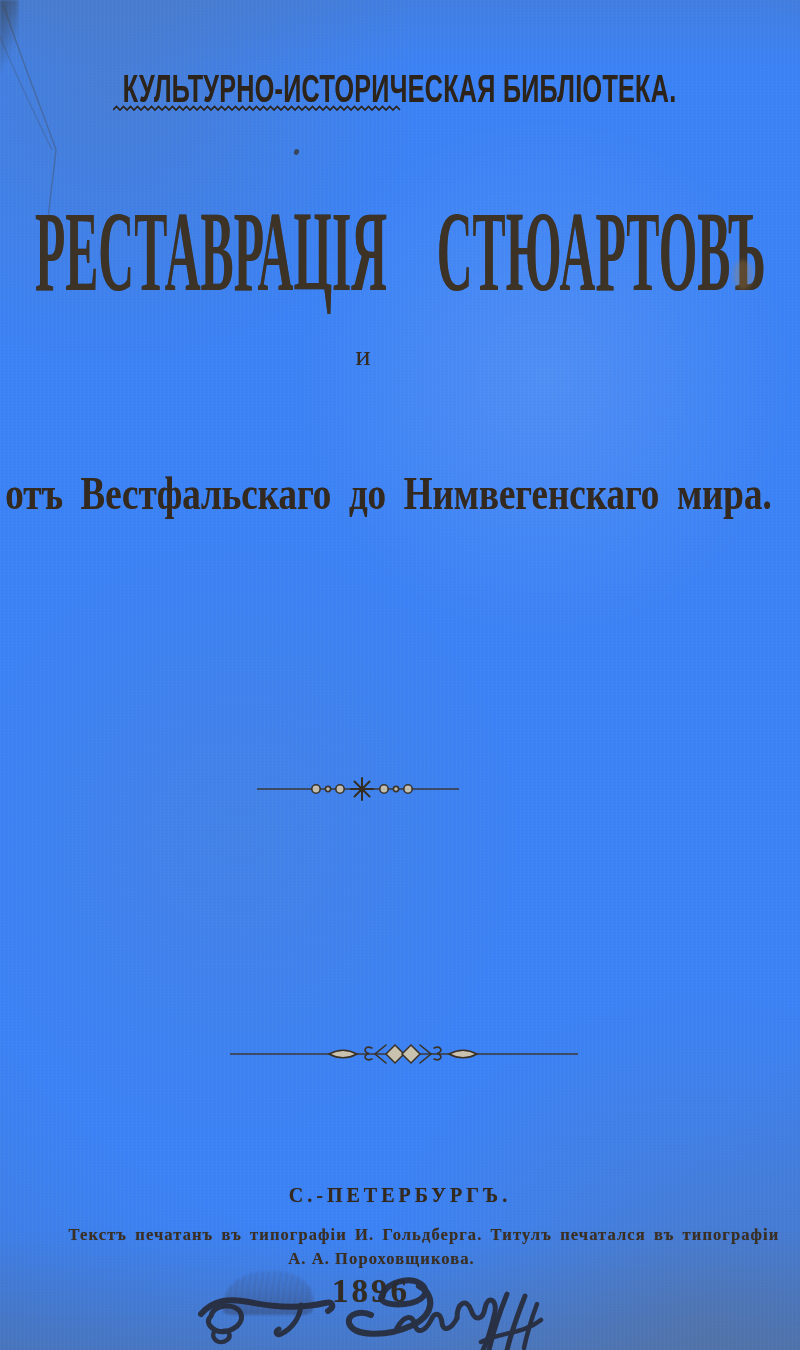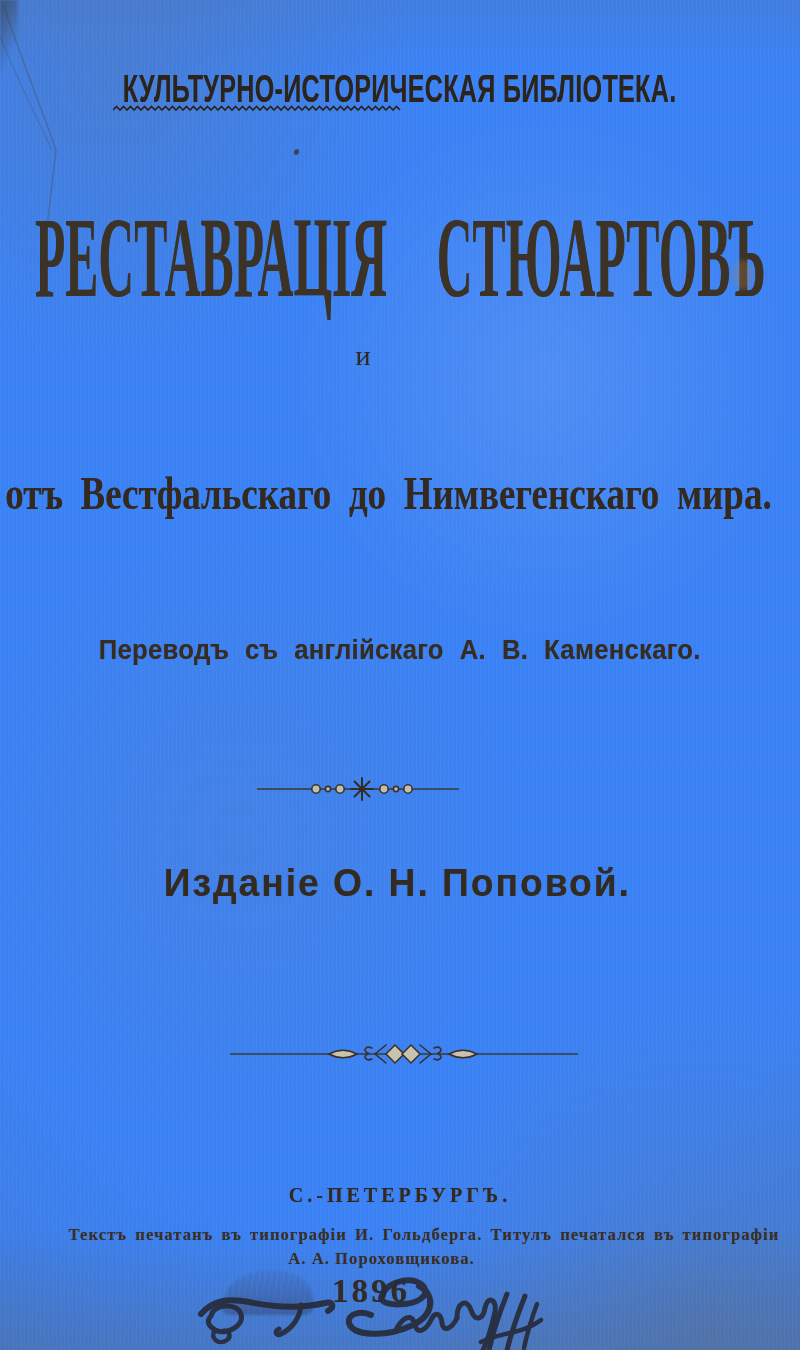--- a/index.html
+++ b/index.html
@@ -24,21 +24,21 @@
       repeating-linear-gradient(90deg, rgba(255,255,245,.03) 0 1px, rgba(0,0,0,0) 1px 4px);
   }
   .row{position:absolute; left:0; right:0; display:flex; justify-content:center; white-space:nowrap;}
   .fit{display:inline-block; white-space:nowrap; transform-origin:50% 50%; line-height:1;}
   .ink{text-shadow:0 0 .7px rgba(52,40,28,.45);}
 
   #series      {top:70px;}
   #series .fit {font-family:"Liberation Sans",sans-serif; font-weight:700; font-size:38px;
                 letter-spacing:.5px; color:#2c241b; transform:scaleX(.66);}
   #underline   {left:113px; top:105px;}
-  #main-title  {top:208px; height:100px; align-items:center;}
+  #main-title  {top:216px; height:100px; }
   #main-title .fit{font-weight:700; font-size:80px; word-spacing:60px; color:#3c3226;
                 transform:scale(.62,1.42);}
   #conj        {top:342px;}
   #conj .fit   {font-size:28px; transform:translateX(-37px);}
   #title2      {top:393px;}
   #title2 .fit {font-size:58px; letter-spacing:4px; color:#3a3025; transform:scale(.88,1.05) translateX(-6px);}
   #subtitle    {top:472px;}
   #subtitle .fit{font-weight:700; font-size:44px; word-spacing:10px; color:#33291e;
                 transform:scale(.84,1.04) translateX(-14px);}
   #translator  {top:637px;}
@@ -104,23 +104,20 @@
 
   <div class="row" id="conj">
     <span class="fit ink">и</span>
   </div>
 
 
   <div class="row" id="subtitle">
     <span class="fit ink">отъ Вестфальскаго до Нимвегенскаго мира.</span>
   </div>
 
-  <div class="row" id="translator">
-    <span class="fit ink">Переводъ съ англійскаго А. В. Каменскаго.</span>
-  </div>
 
   <svg class="abs" style="left:256px;top:776px" width="204" height="28" viewBox="0 0 204 28">
     <g stroke="#3a3126" stroke-width="1.4" fill="none" opacity=".92">
       <path d="M1,13 H203"></path>
     </g>
     <g stroke="#3a3126" stroke-width="1.6" fill="#c9c2af" opacity=".95">
       <circle cx="60" cy="13" r="4.2"></circle>
         <circle cx="72" cy="13" r="2.6"></circle>
         <circle cx="84" cy="13" r="4.2"></circle>
       <circle cx="128" cy="13" r="4.2"></circle>
@@ -129,23 +126,20 @@
     </g>
     <g stroke="#352c21" stroke-width="2" fill="none" stroke-linecap="round">
       <path d="M106,2 V24"></path>
         <path d="M95,13 H117"></path>
       <path d="M98.5,5.5 L113.5,20.5"></path>
         <path d="M113.5,5.5 L98.5,20.5"></path>
     </g>
     <circle cx="106" cy="13" r="2.6" fill="#352c21"></circle>
   </svg>
 
-  <div class="row" id="publisher">
-    <span class="fit ink">Изданіе О. Н. Поповой.</span>
-  </div>
 
   <svg class="abs" style="left:228px;top:1040px" width="352" height="30" viewBox="0 0 352 30">
     <path d="M2,14 H350" stroke="#3a3126" stroke-width="1.3" fill="none" opacity=".9"></path>
     <g stroke="#3a3126" stroke-width="1.5" fill="#c9c2af">
       <path d="M101,14 Q115,6.5 129,14 Q115,21.5 101,14 Z"></path>
       <path d="M221,14 Q235,6.5 249,14 Q235,21.5 221,14 Z"></path>
     </g>
     <g stroke="#3a3126" stroke-width="1.6" fill="none" stroke-linecap="round">
       <path d="M144,8 C137,5 134,12 141,13.5 C134,15 137,22 144,19"></path>
       <path d="M206,8 C213,5 216,12 209,13.5 C216,15 213,22 206,19"></path>

